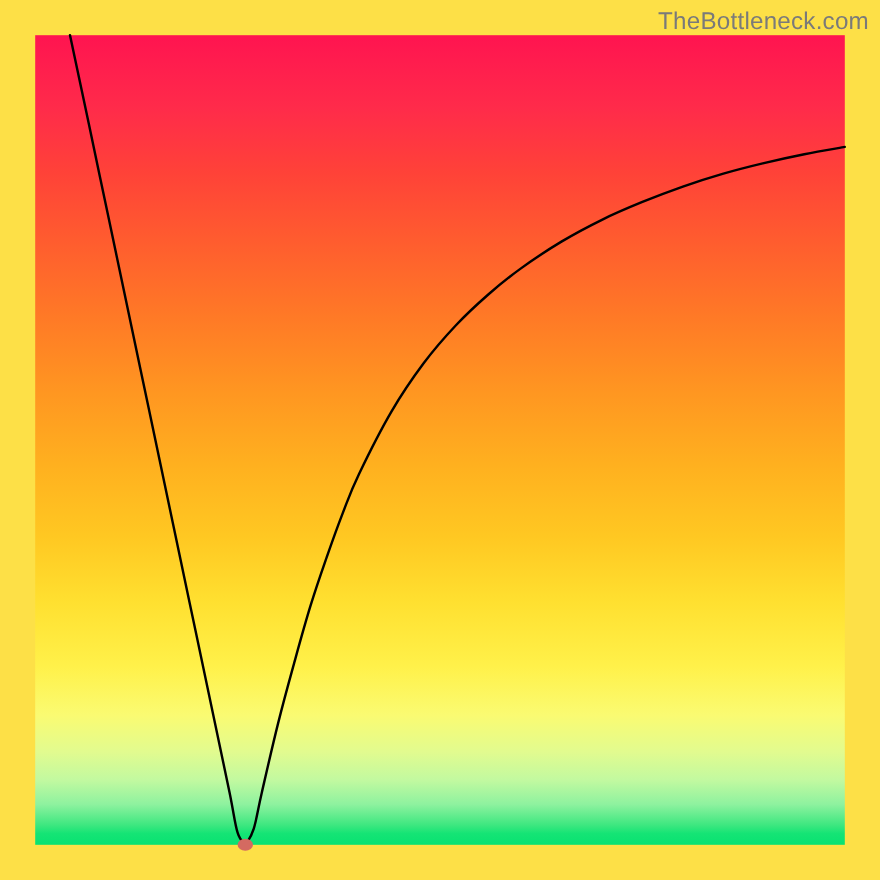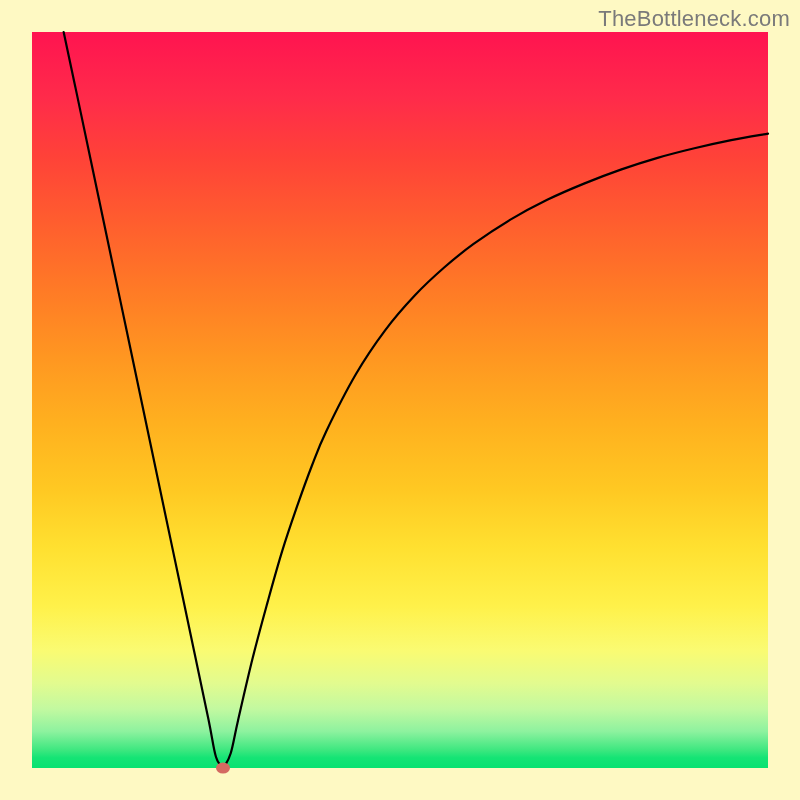--- a/index.html
+++ b/index.html
@@ -9,21 +9,21 @@
     height: 800px;
     background: #000;
     overflow: hidden;
   }
   .frame {
     position: absolute;
     left: 0;
     top: 0;
     width: 800px;
     height: 800px;
-    background: #fef9c3;
+    background: #fde047;
   }
   .plot-area {
     position: absolute;
     left: 32px;
     top: 32px;
     width: 736px;
     height: 736px;
     background: linear-gradient(to bottom,
       #ff1450 0%,
       #ff2b4a 9%,

